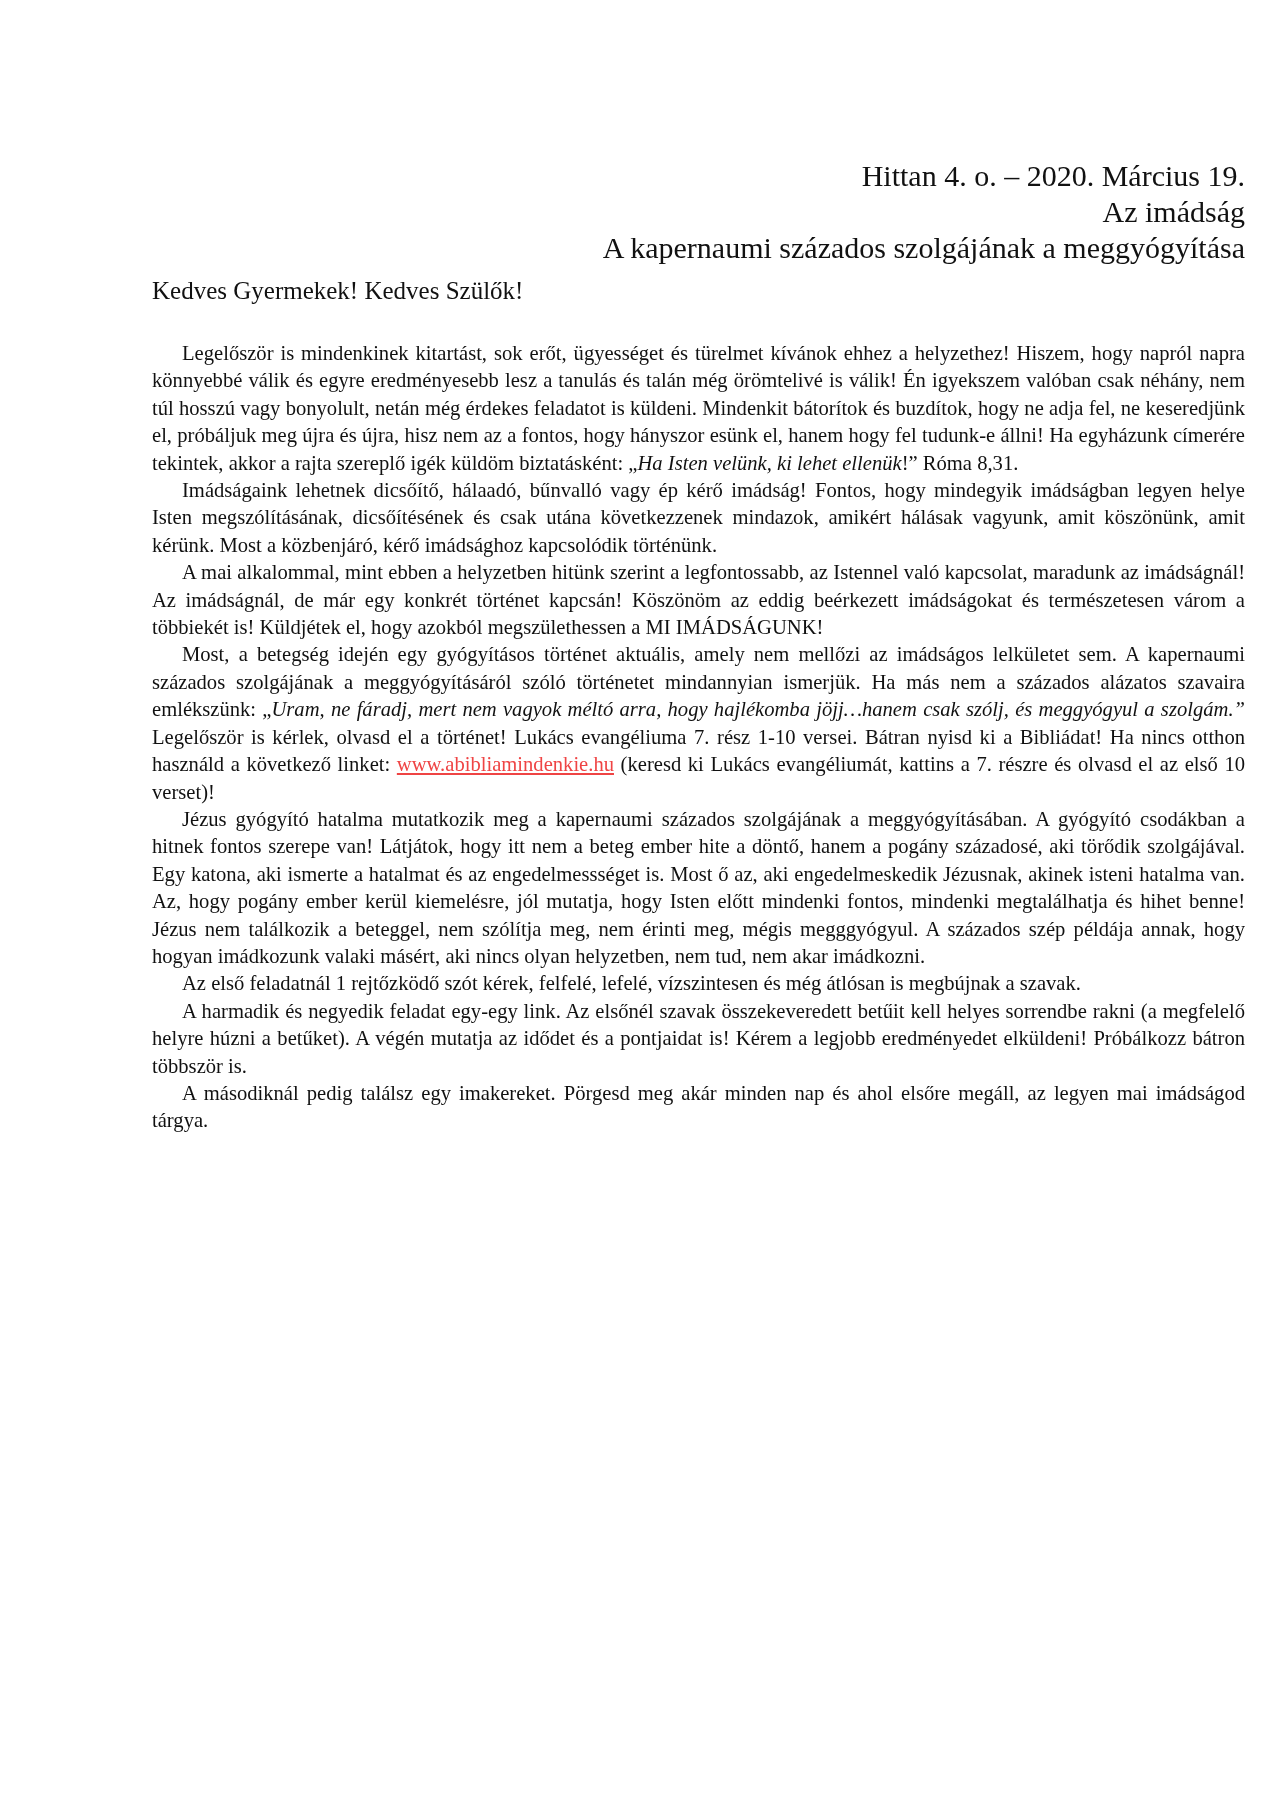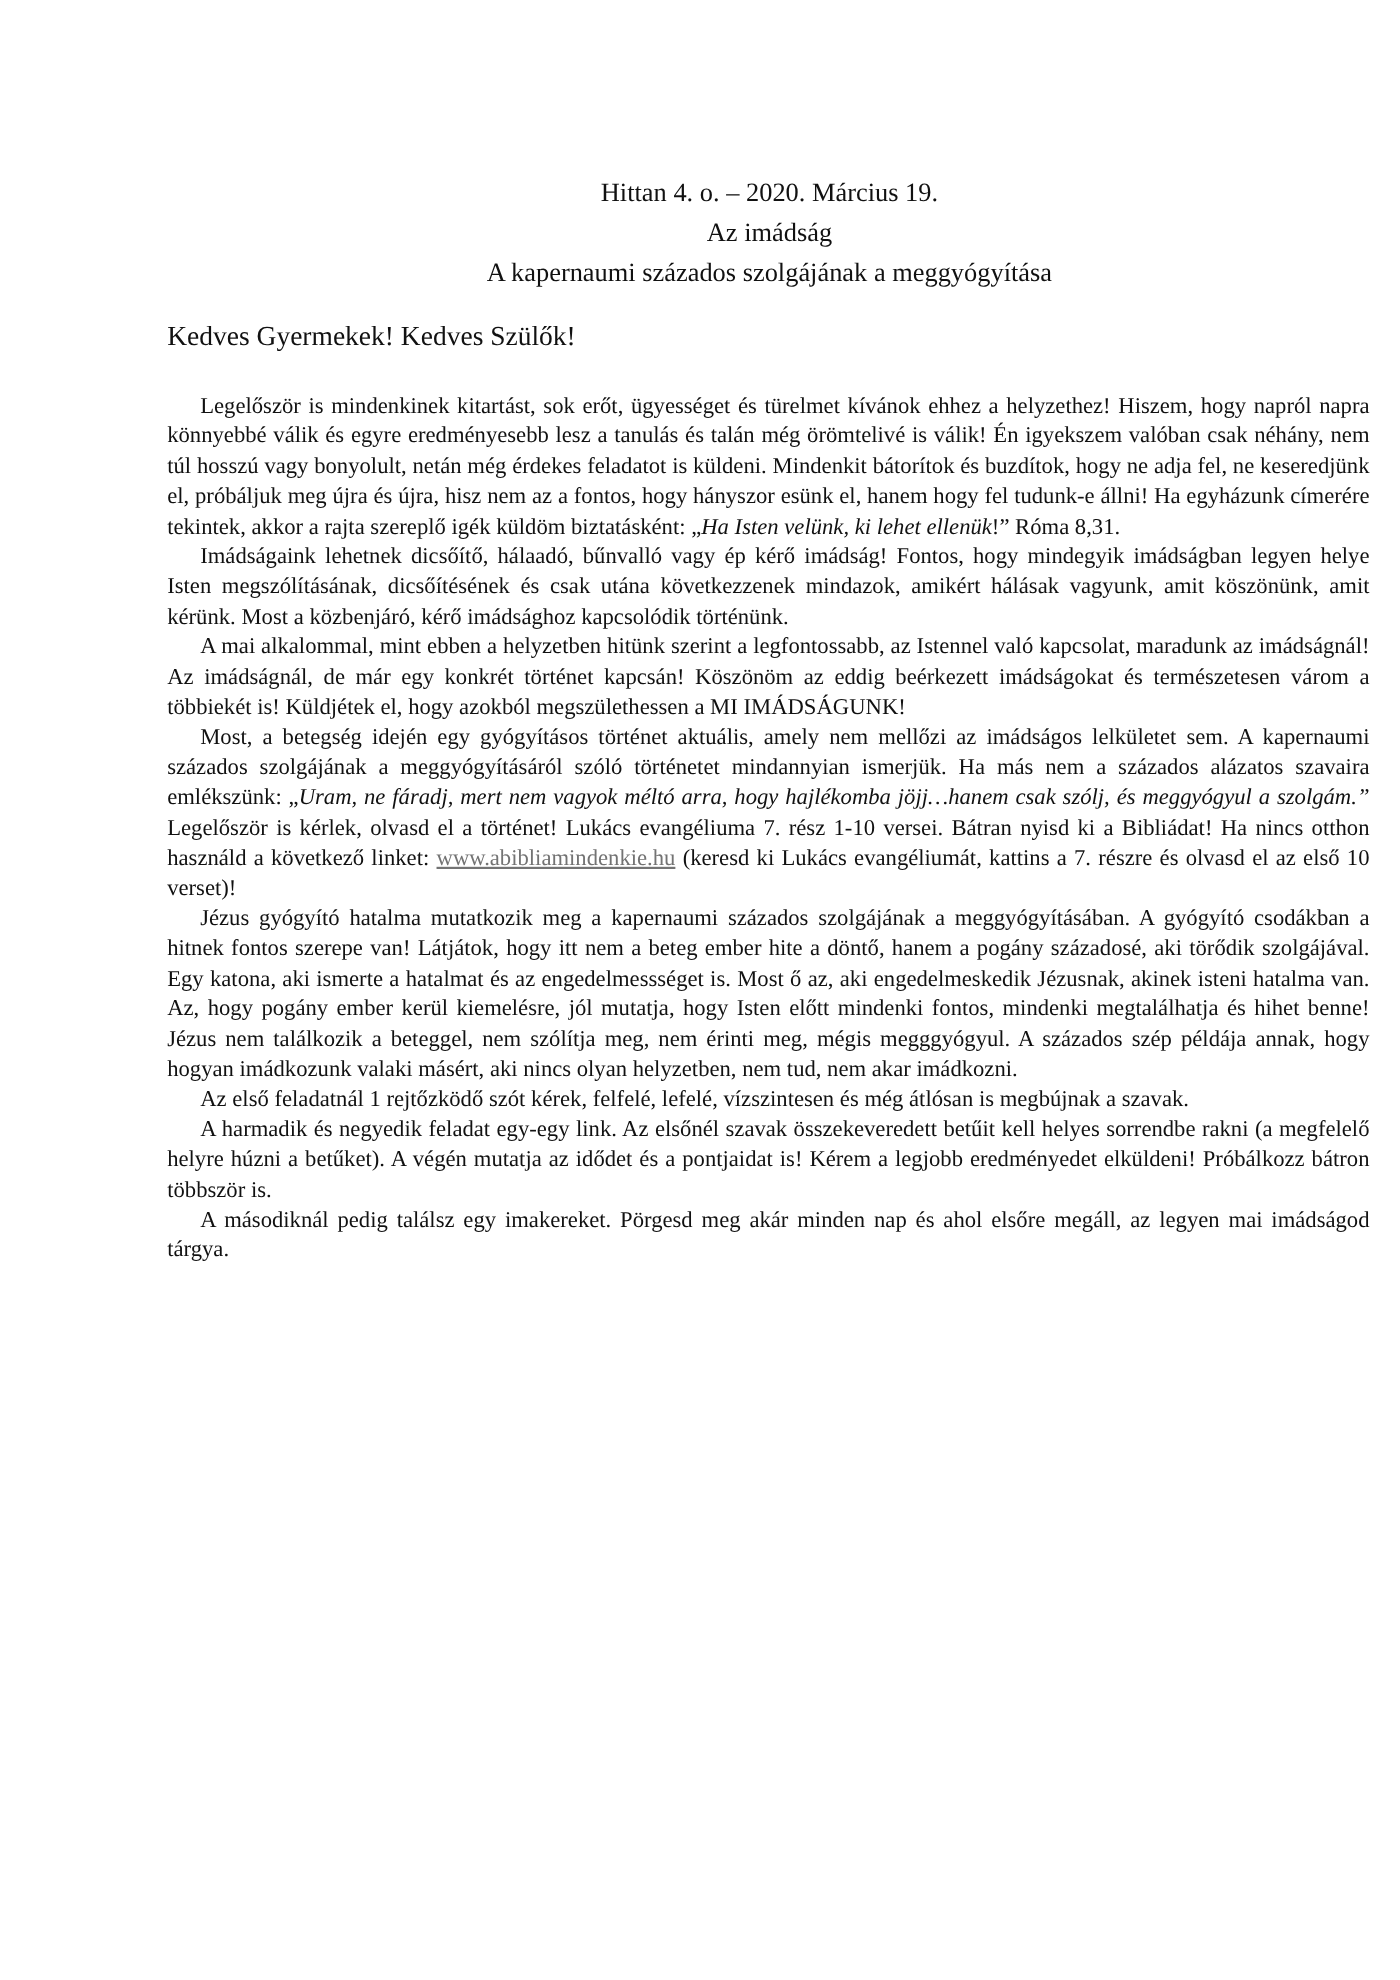--- a/index.html
+++ b/index.html
@@ -1,25 +1,25 @@
 <!DOCTYPE html>
 <html><head>
   <meta charset="utf-8">
   <style>
     html, body { margin: 0; padding: 0; background: #ffffff; }
     body { width: 1273px; height: 1800px; position: relative; overflow: hidden; }
     .page {
       position: absolute; left: 152px; top: 158px; width: 1093px;
       font-family: "Liberation Serif", serif; color: #111111;
     }
-    .title-block { text-align: center; font-size: 24px; line-height: 36px; margin-left: 2px; }
-    .greeting { font-size: 25px; line-height: 30px; margin-top: 26px; }
+    .title-block { text-align: right; font-size: 30px; line-height: 36px; margin-left: 2px; }
+    .greeting { font-size: 25px; line-height: 30px; margin-top: 10px; }
     .body-text { margin-top: 34px; font-size: 20.6px; line-height: 27.4px; text-align: justify; }
     .body-text p { margin: 0; text-indent: 30px; }
-    .link { color: #737373; text-decoration: underline; cursor: pointer; }
+    .link { color: #ef4444; text-decoration: underline; cursor: pointer; }
     em { }
   </style>
 </head>
 <body>
 
 <div class="page">
   <div class="title-block">
     <div>Hittan 4. o. – 2020. Március 19.</div>
     <div>Az imádság</div>
     <div>A kapernaumi százados szolgájának a meggyógyítása</div>

